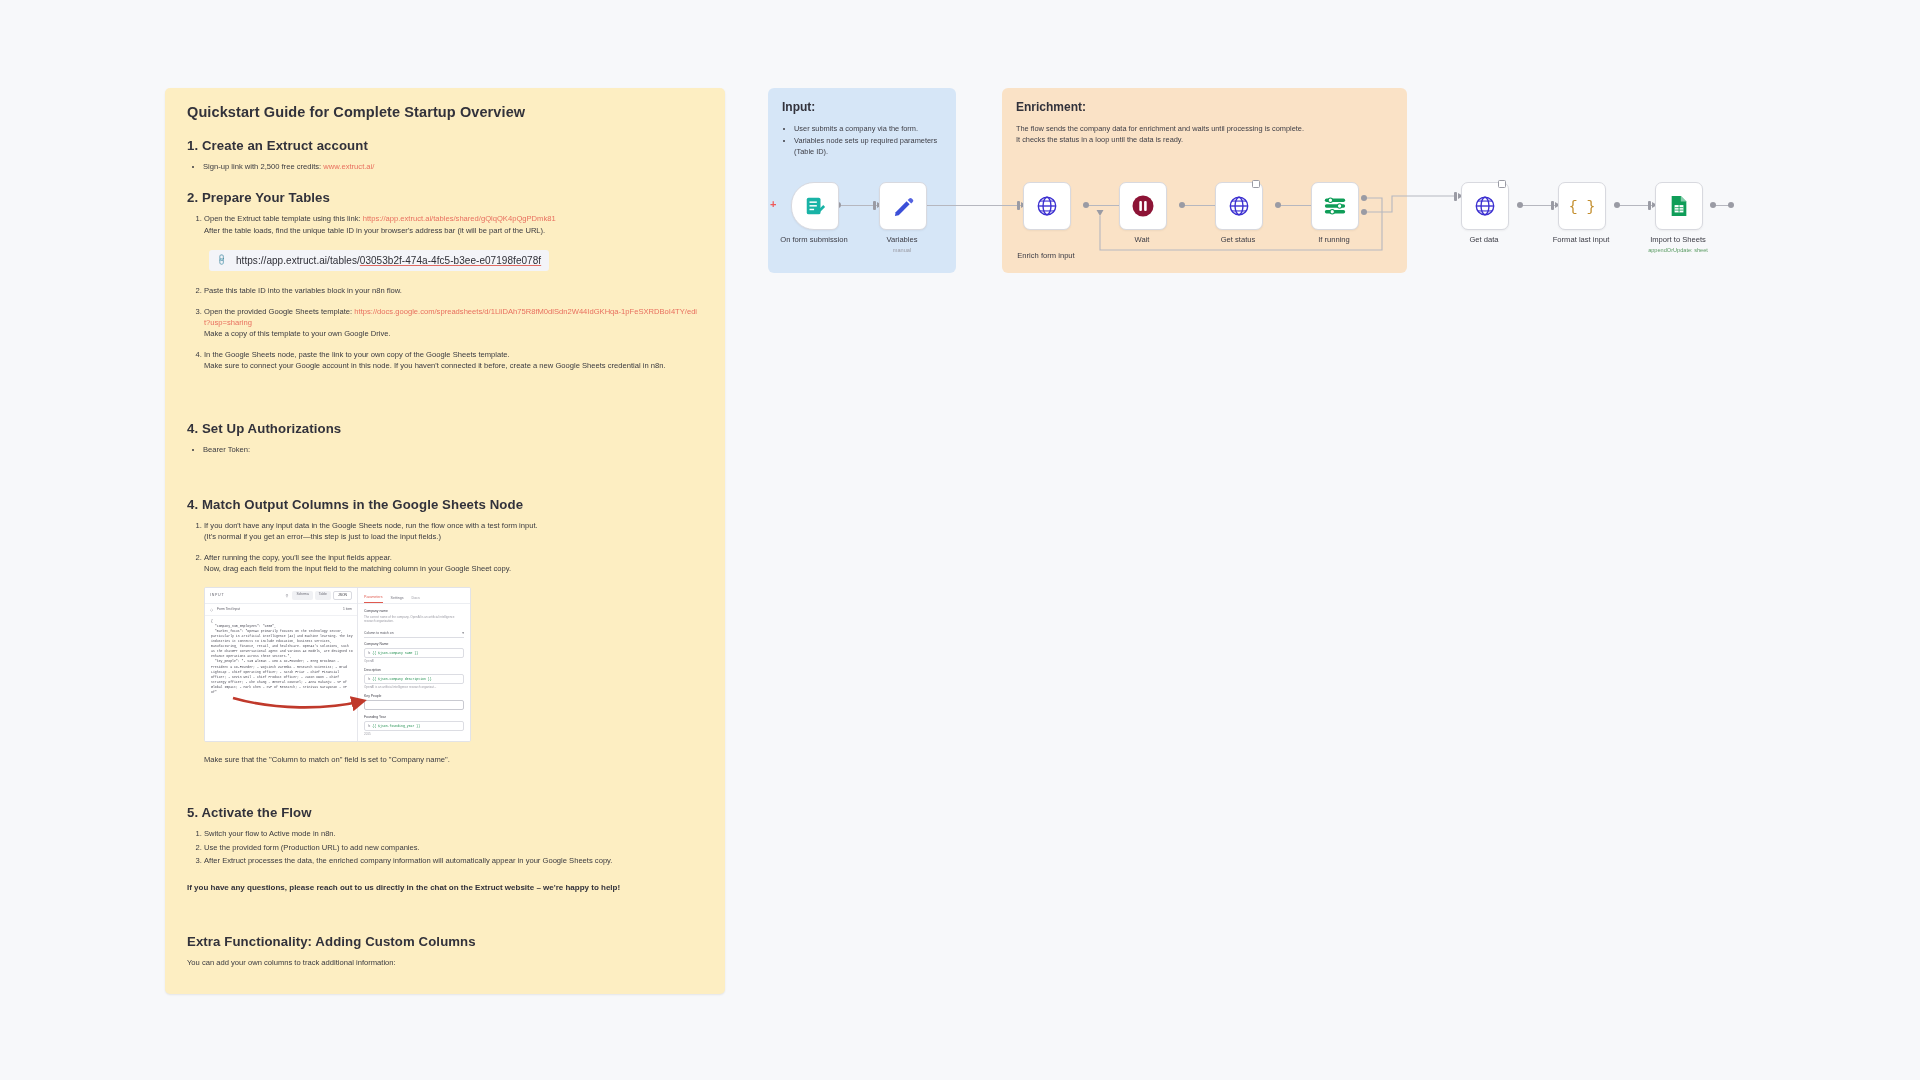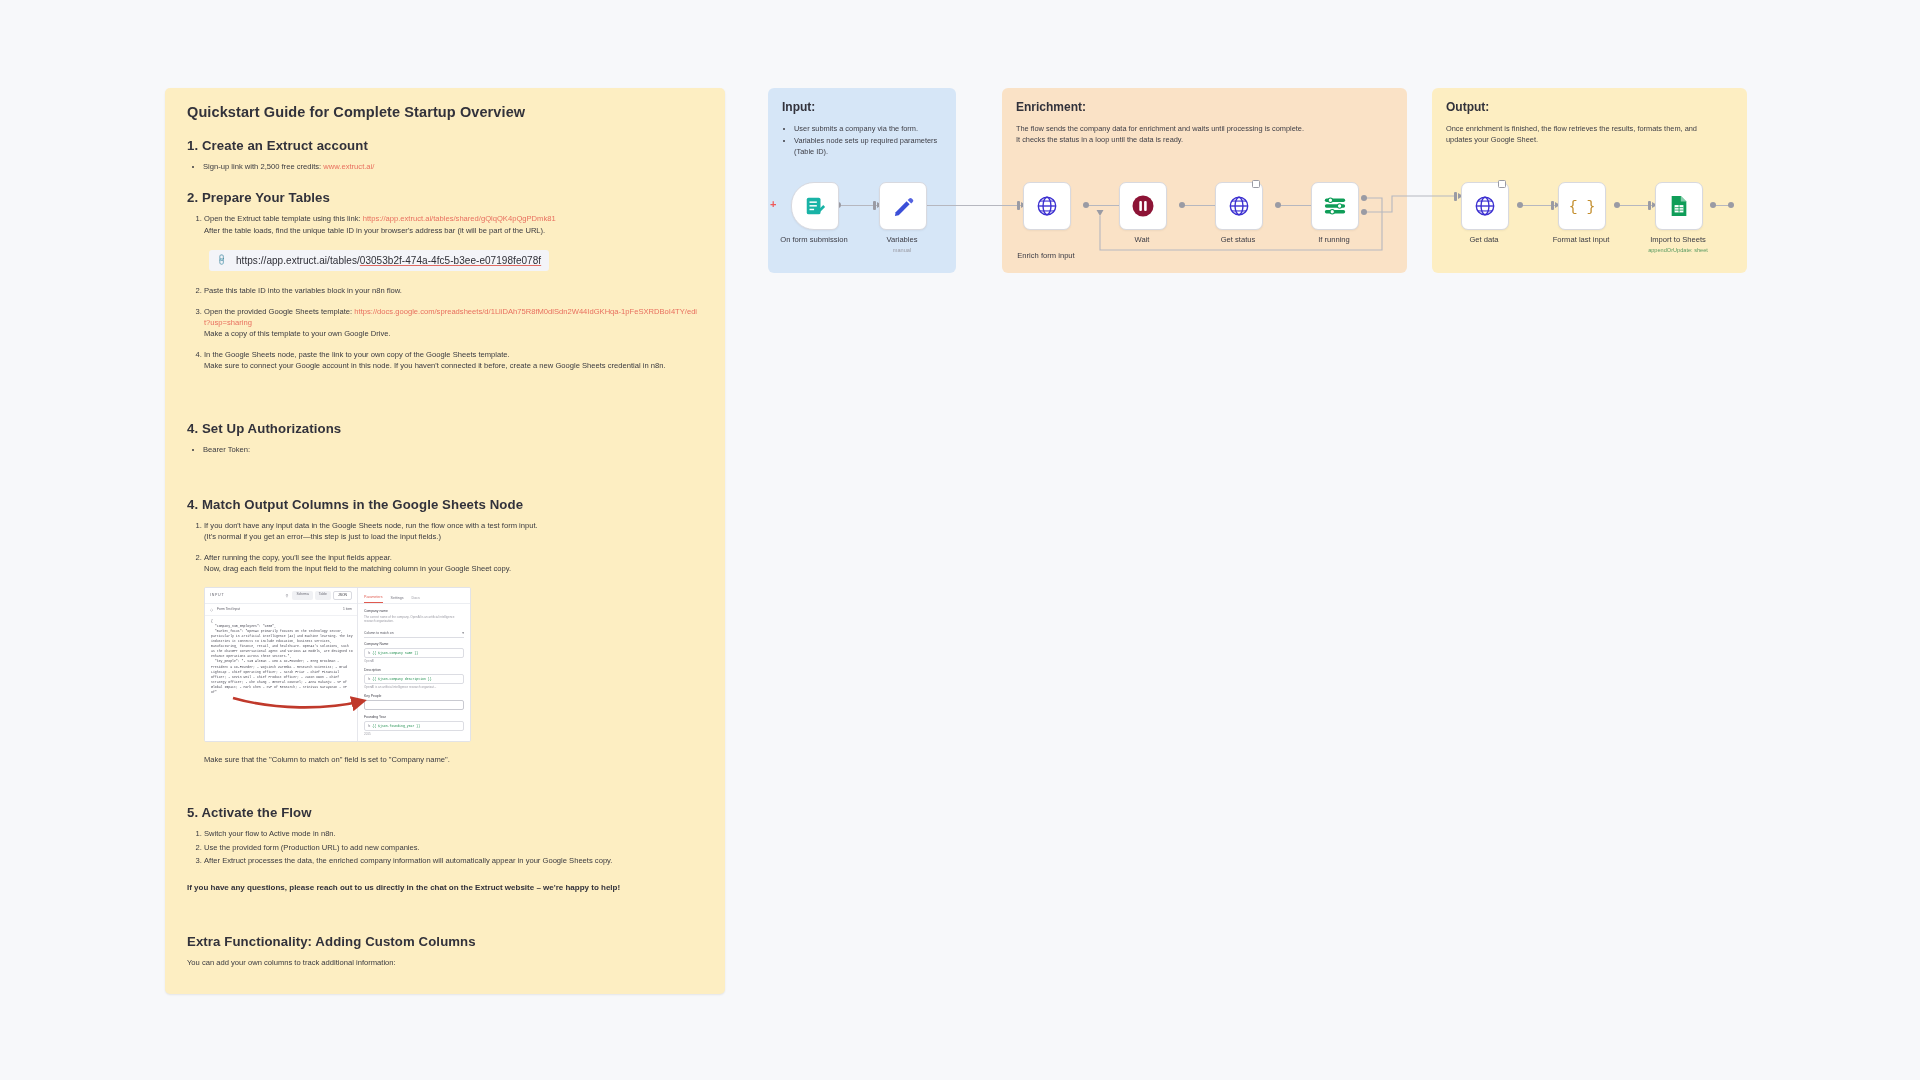--- a/index.html
+++ b/index.html
@@ -307,27 +307,20 @@
   </div>
 
   <div class="panel p-enrich">
     <div class="p-pad">
       <div class="p-h">Enrichment:</div>
       <div class="p-body">The flow sends the company data for enrichment and waits until processing is complete.</div>
       <div class="p-body">It checks the status in a loop until the data is ready.</div>
     </div>
   </div>
 
-  <div class="panel p-output">
-    <div class="p-pad">
-      <div class="p-h">Output:</div>
-      <div class="p-body">Once enrichment is finished, the flow retrieves the results, formats them, and</div>
-      <div class="p-body">updates your Google Sheet.</div>
-    </div>
-  </div>
 
   <div class="plus-red" style="left:770px;top:198px">+</div>
 
   <div class="conn" style="left:838px;top:205px;width:40px"></div>
   <div class="dot" style="left:835px;top:202px"></div>
   <div class="stub" style="left:873px;top:200.5px"></div>
   <div class="arrhead" style="left:877px;top:201.5px"></div>
 
   <div class="conn" style="left:912px;top:205px;width:110px"></div>
   <div class="dot" style="left:909px;top:202px"></div>

